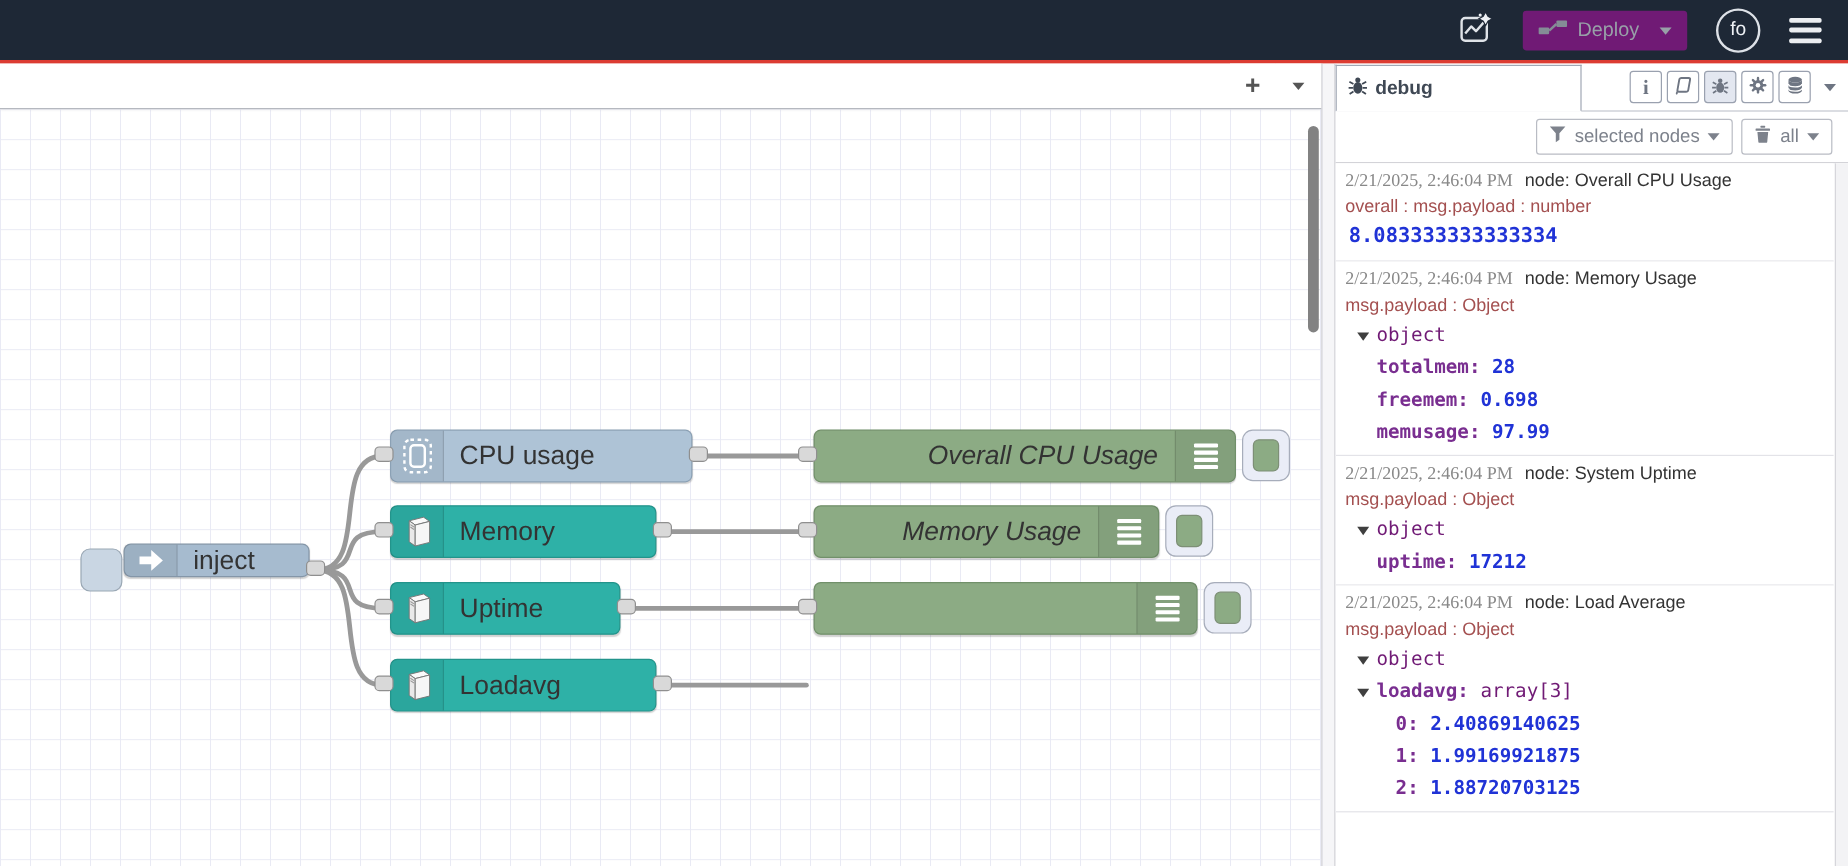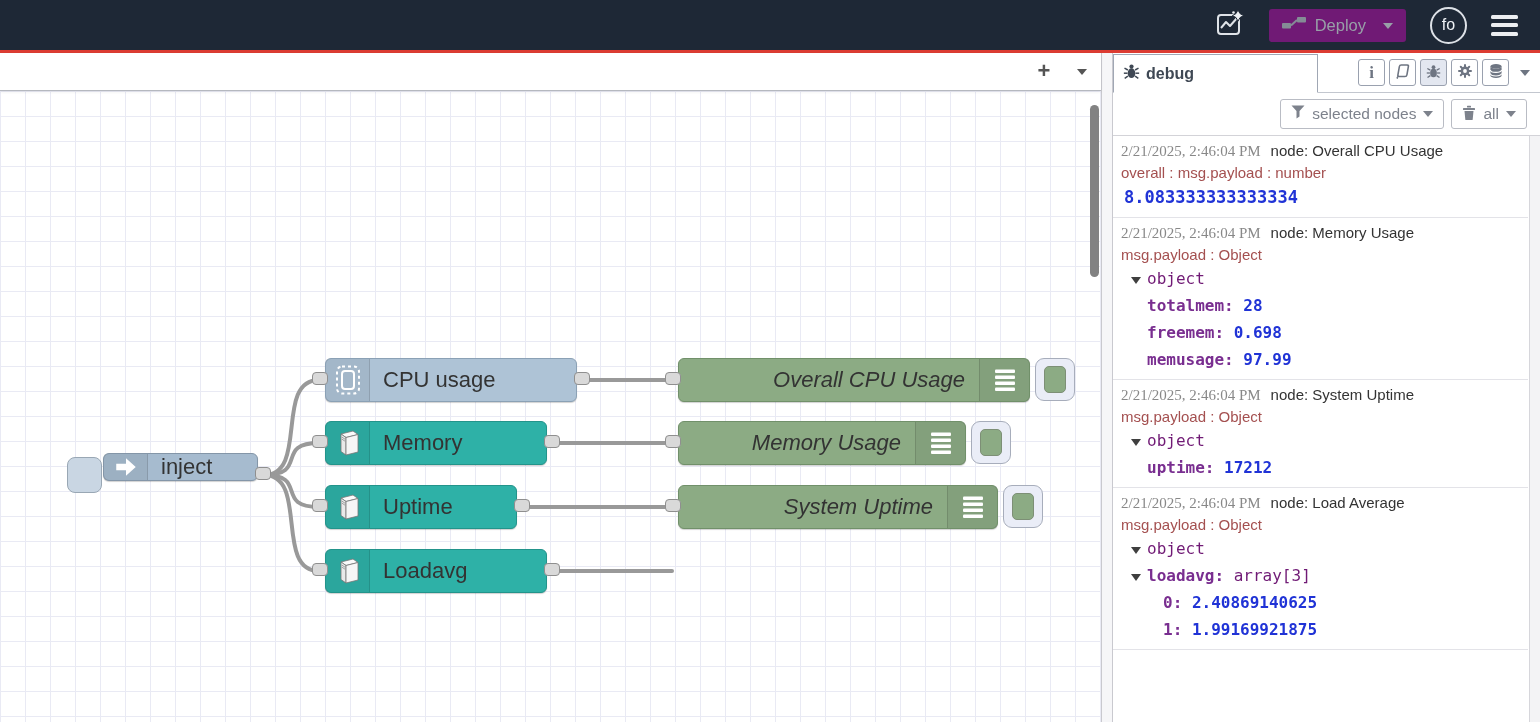--- a/index.html
+++ b/index.html
@@ -264,21 +264,20 @@
           <div class="icon-strip">
             <svg width="26" height="27" viewBox="0 0 26 27">
               <g fill="#fff">
                 <rect x="3" y="2.5" width="20" height="3.4" rx="1"></rect>
                 <rect x="3" y="8.5" width="20" height="3.4" rx="1"></rect>
                 <rect x="3" y="14.5" width="20" height="3.4" rx="1"></rect>
                 <rect x="3" y="20.5" width="20" height="3.4" rx="1"></rect>
               </g>
             </svg>
           </div>
-          <span class="node-label">System Uptime</span>
           <div class="port in"></div>
           <div class="debug-toggle">
             <div class="debug-toggle-inner"></div>
           </div>
         </div>
       </div>
   </section>
 
   <div class="splitter"></div>
 
@@ -401,17 +400,18 @@
           <div class="tree-row"><span class="tri"></span><span class="obj">object</span></div>
           <div class="tree-row"><span class="k">uptime:</span> <span class="v">17212</span></div>
         </div>
         <div class="msg">
           <div class="msg-head"><span class="ts">2/21/2025, 2:46:04 PM</span><span class="src">node: Load Average</span></div>
           <div class="msg-meta">msg.payload : Object</div>
           <div class="tree-row"><span class="tri"></span><span class="obj">object</span></div>
           <div class="tree-row"><span class="tri"></span><span class="k">loadavg:</span> <span class="obj">array[3]</span></div>
           <div class="tree-row child"><span class="k">0:</span> <span class="v">2.40869140625</span></div>
           <div class="tree-row child"><span class="k">1:</span> <span class="v">1.99169921875</span></div>
+          <div class="tree-row child"><span class="k">2:</span> <span class="v">1.88720703125</span></div>
         </div>
         <div class="msg-scroll-track"></div>
     </div>
   </aside>
 </div>
 
 </body></html>

